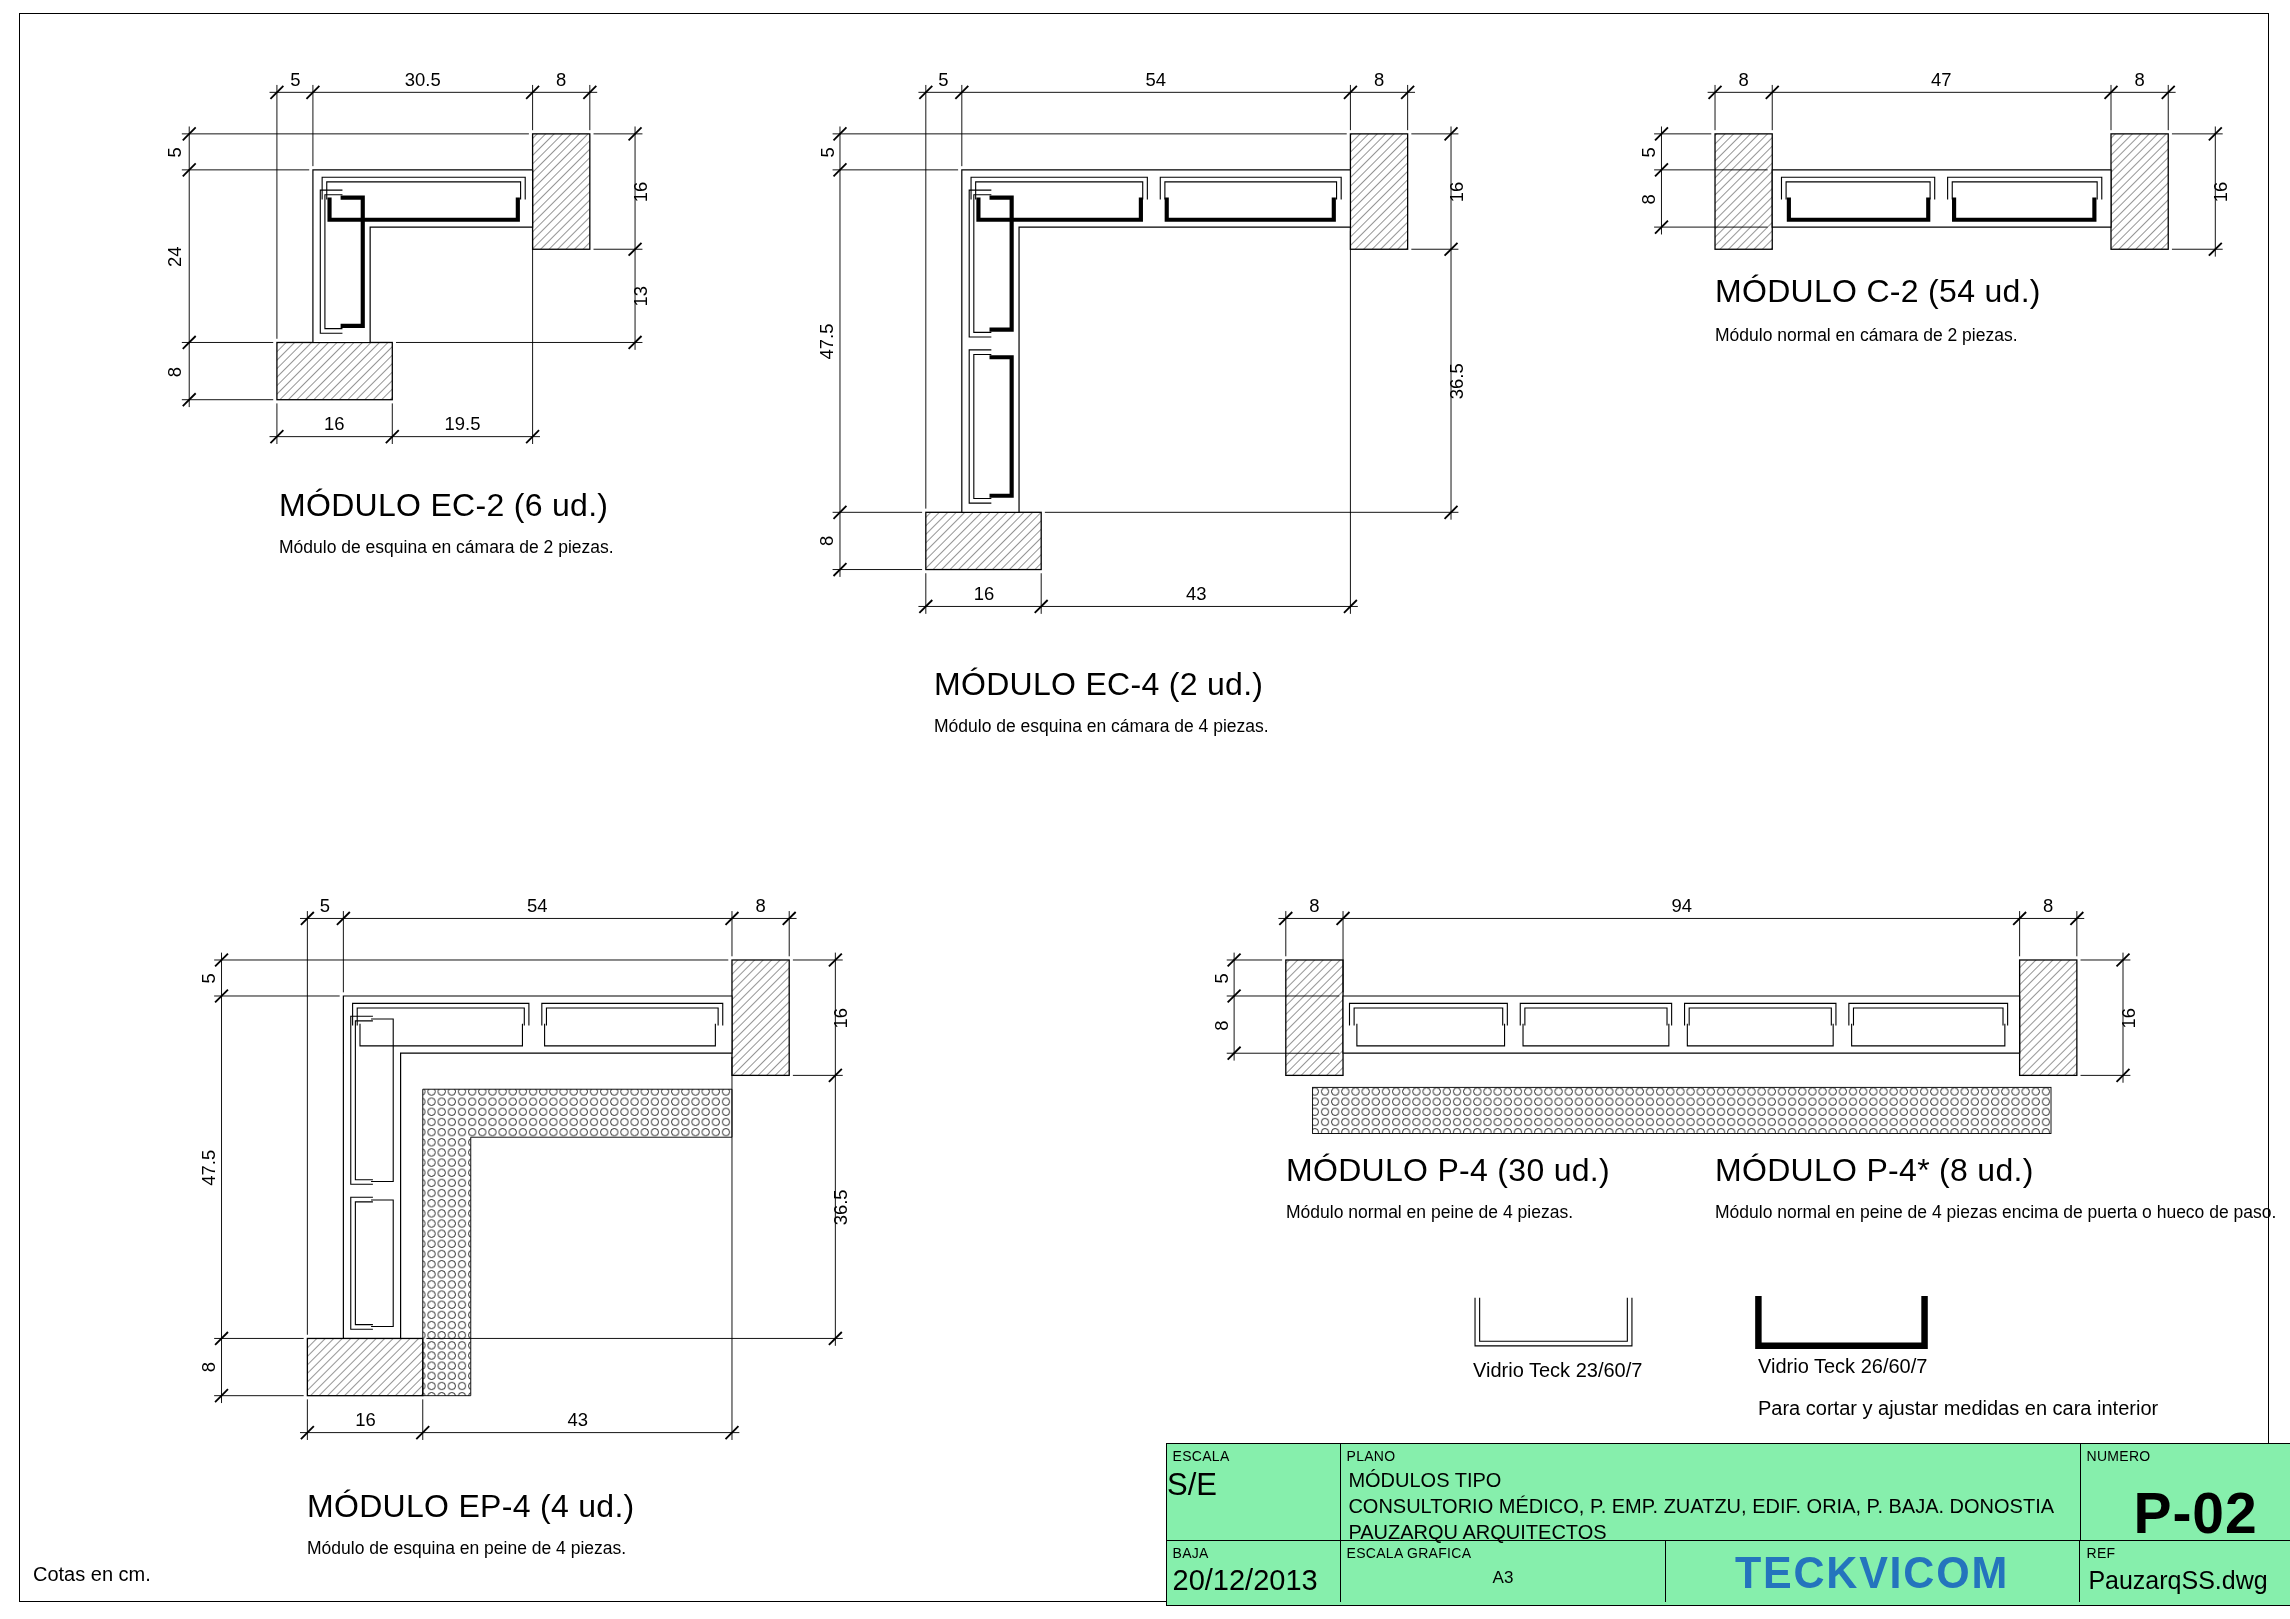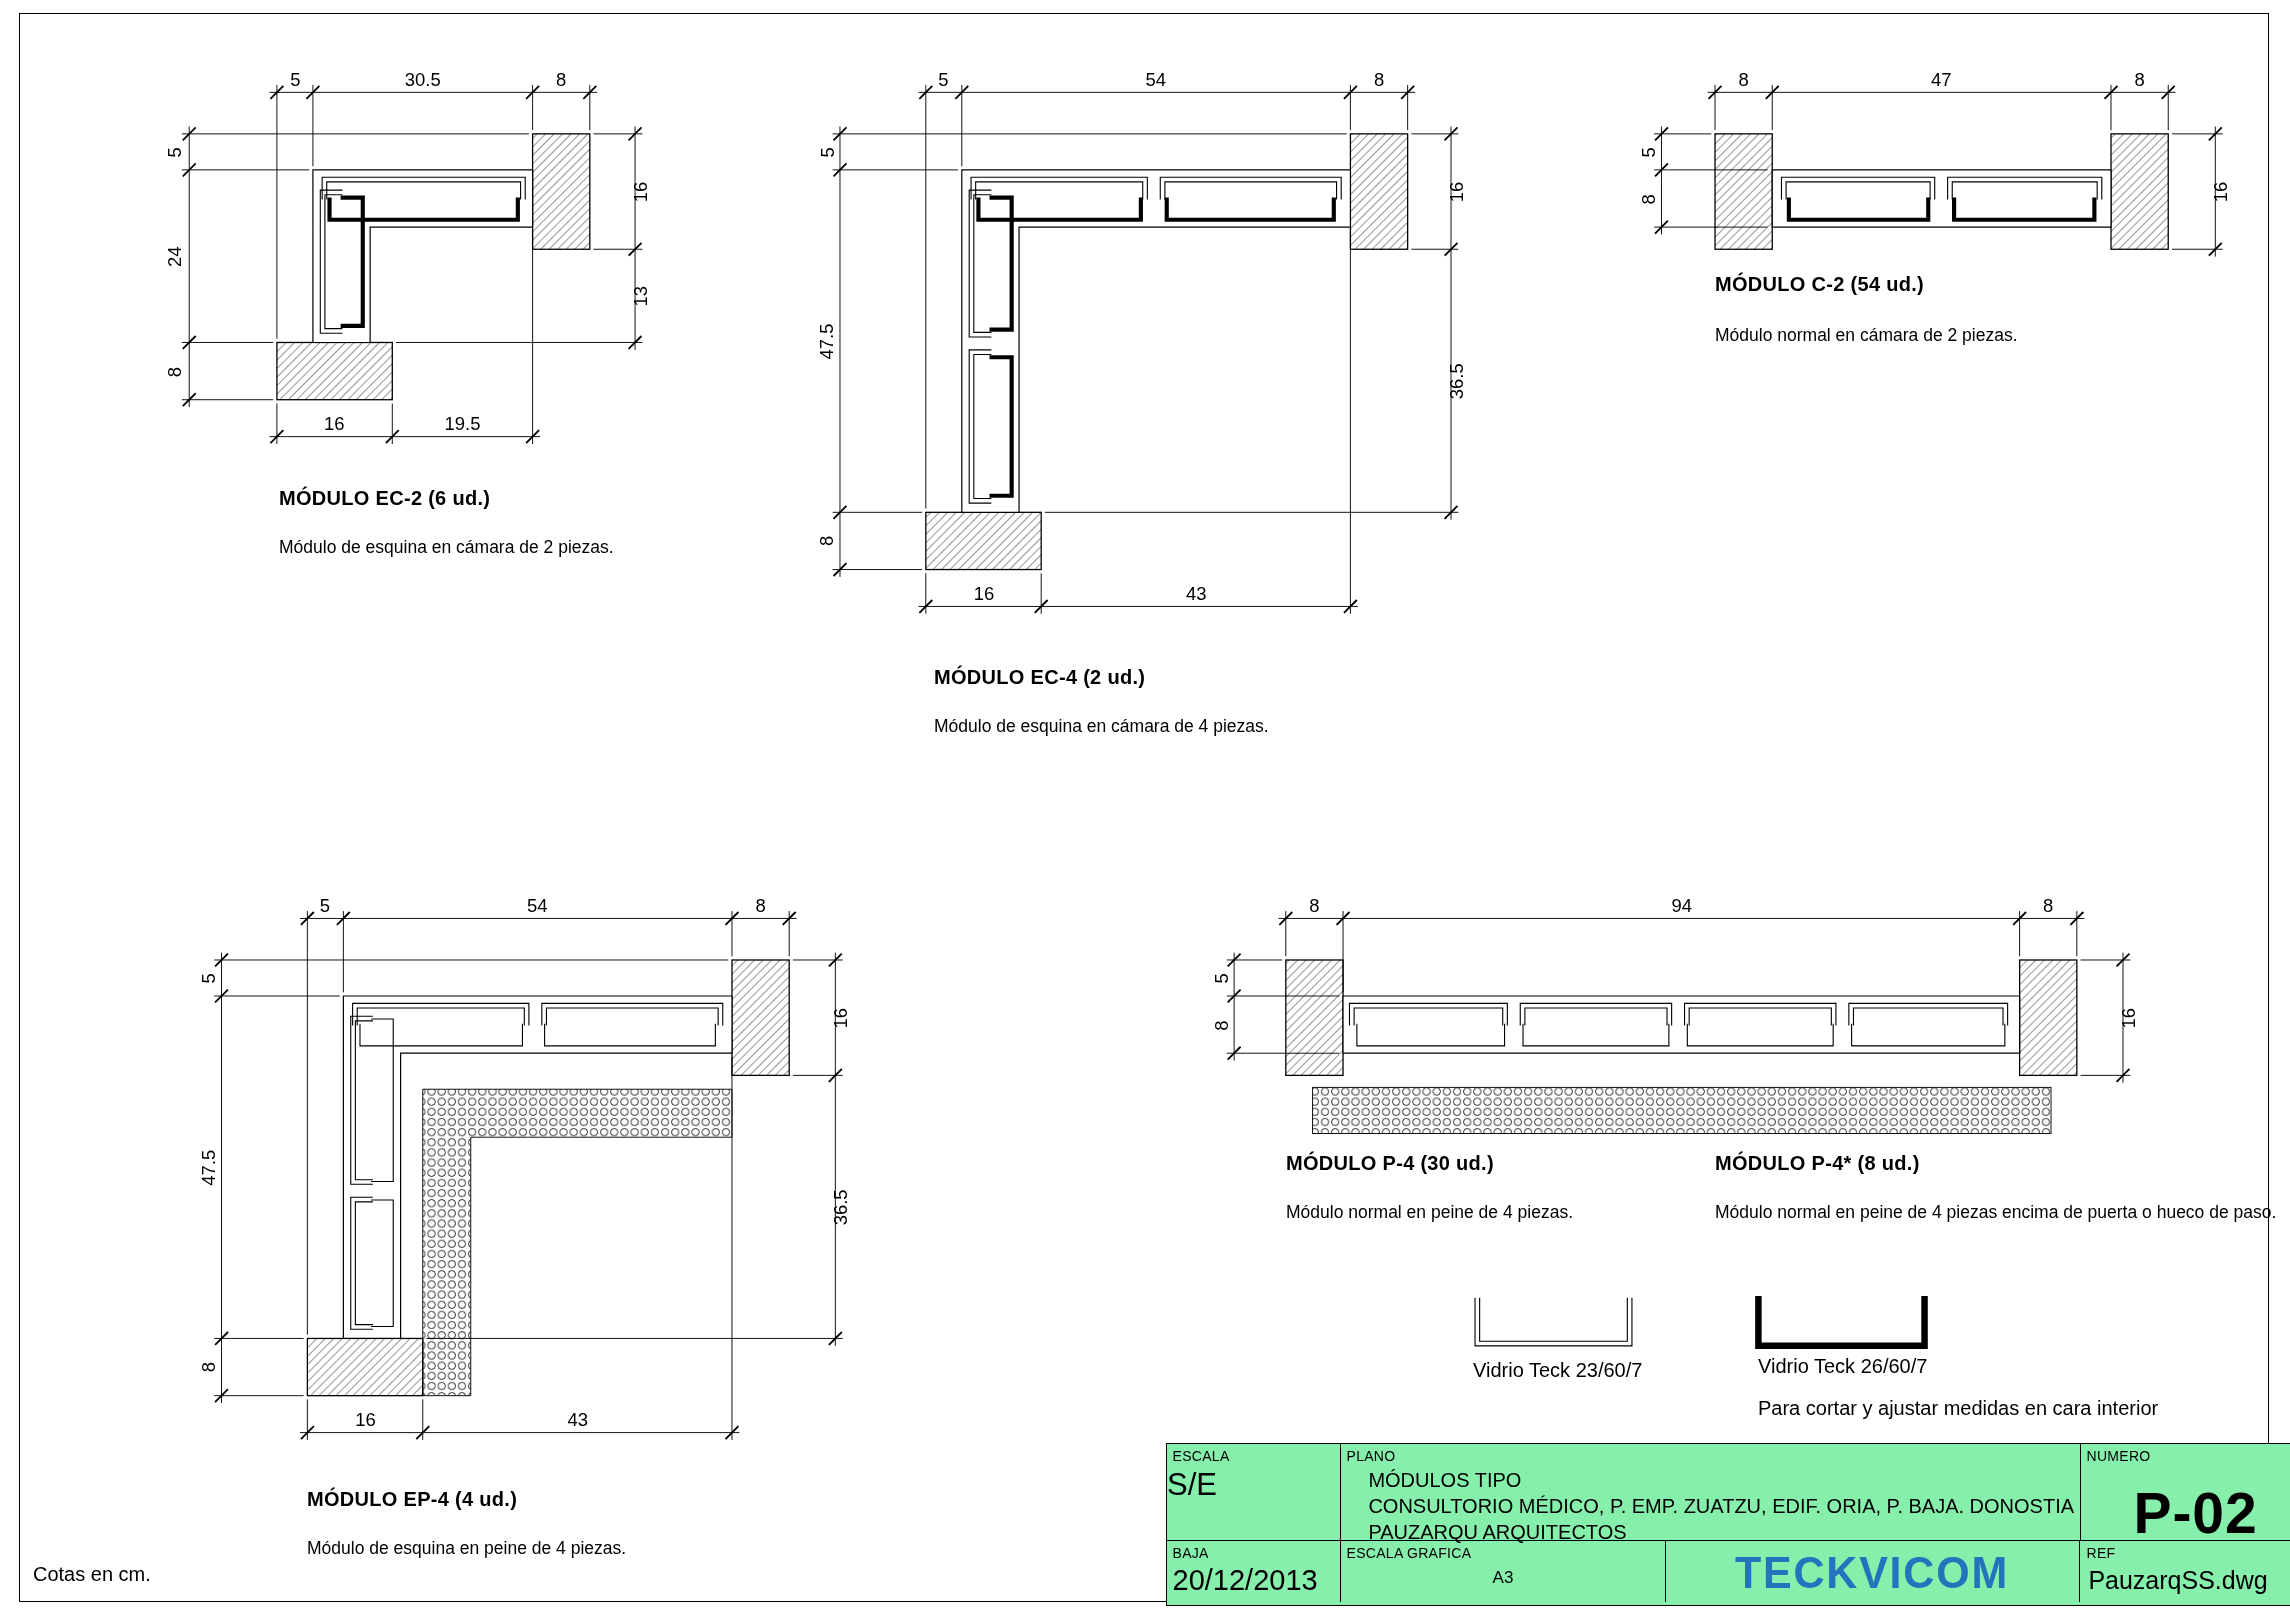--- a/index.html
+++ b/index.html
@@ -1,36 +1,36 @@
 <!DOCTYPE html>
 <html style="font-size:14.8px"><head>
 <meta charset="utf-8">
 <style>
   html,body{margin:0;padding:0;background:#ffffff;}
   .sheet{position:relative;width:2291px;height:1620px;background:#fff;
          font-family:"Liberation Sans",sans-serif;color:#000;overflow:hidden;}
   .frame{position:absolute;left:18.5px;top:13px;width:2250px;height:1589px;border:1.8px solid #000;box-sizing:border-box;}
   .abs{position:absolute;white-space:nowrap;}
-  .mtitle{font-size:20px;font-weight:bold;letter-spacing:0.3px;}
+  .mtitle{font-size:32px;font-weight:normal;letter-spacing:0.3px;}
   .mdesc{font-size:17.5px;}
   .legendlab{font-size:20px;}
   .units{font-size:20px;}
   
   svg{position:absolute;left:0;top:0;}
   .t{fill:none;stroke:#000;stroke-width:1.2;}
   .k{fill:none;stroke:#000;stroke-width:4.5;}
   .o{fill:#fff;stroke:#000;stroke-width:1.3;}
   .d line{stroke:#000;stroke-width:1;}
   .dt{font-family:"Liberation Sans",sans-serif;font-size:20px;fill:#000;text-anchor:middle;}
   
   .tb{position:absolute;left:1166px;top:1443px;width:1148px;height:163px;border:1.8px solid #000;box-sizing:border-box;background:#86efac;}
   .cell{position:absolute;box-sizing:border-box;}
   .tblabel{font-size:14px;padding:3.7px 5.5px;letter-spacing:0.3px;}
   .v-se{font-size:31px;text-align:left;}
-  .plano-lines{font-size:20px;line-height:26px;padding-left:7.4px;margin-left:20px;}
+  .plano-lines{font-size:20px;line-height:26px;padding-left:7.4px;}
   .v-num{font-size:57px;font-weight:bold;text-align:center;margin-top:13px;letter-spacing:0.9px;}
   .v-fecha{font-size:29px;padding:0 5.5px;}
   .v-a3{font-size:17px;text-align:center;margin-top:3.7px;}
   .v-ref{font-size:25px;padding:1.8px 7.4px;}
   .logo{font-size:43px;font-weight:800;color:#2474bd;letter-spacing:1.8px;text-align:center;margin-top:7.4px;transform:scaleY(1.05);}
 </style>
 </head>
 <body>
 
 <div class="sheet">

